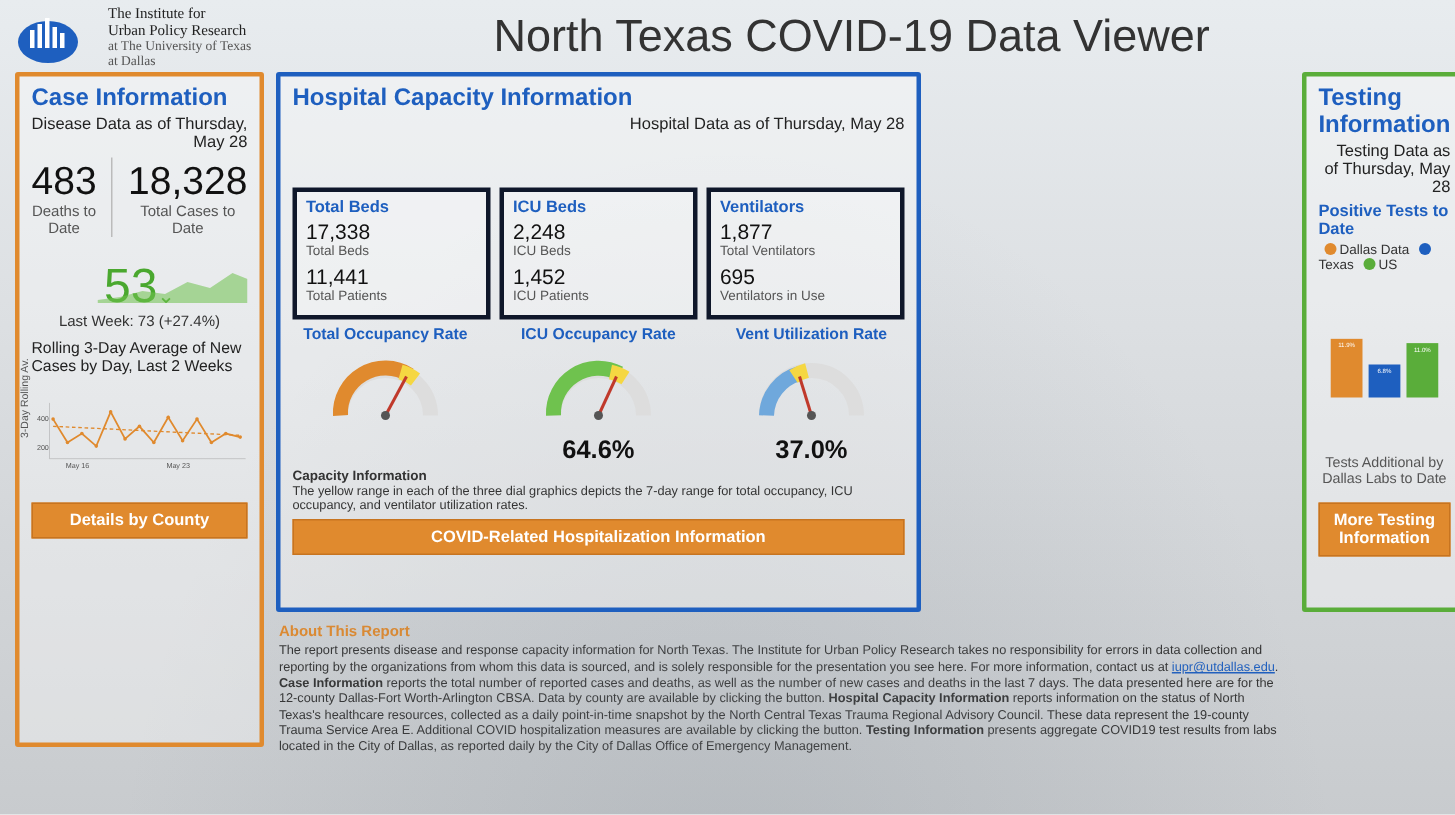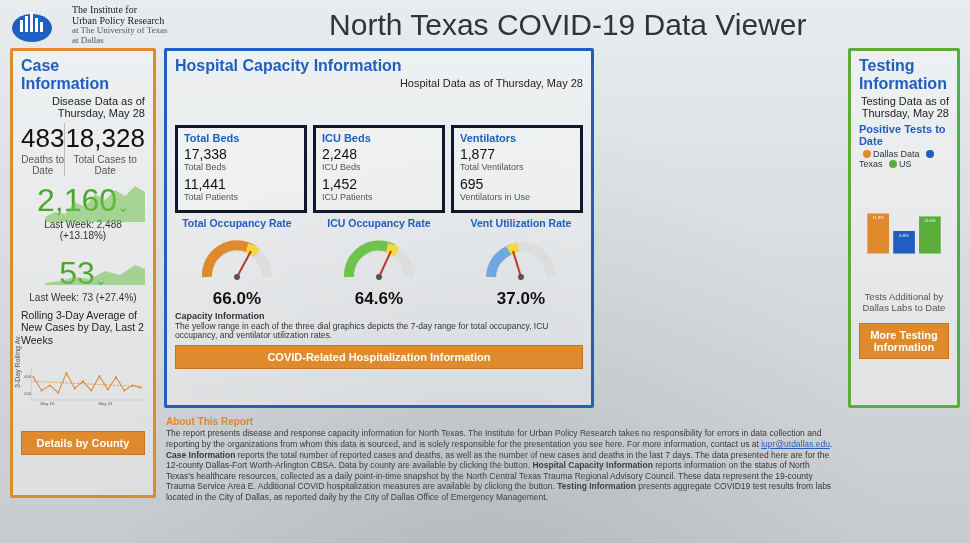--- a/index.html
+++ b/index.html
@@ -26,21 +26,21 @@
   .main { display:flex; gap:8px; padding:2px 10px 4px 10px; }
   .panel { background:rgba(255,255,255,0.35); border:3px solid; border-radius:2px; padding:6px 8px 8px 8px; position:relative; }
   .panel.orange { border-color:#e08a2e; width:258px; height:450px; }
   .panel.blue   { border-color:#1e5fbf; width:430px; height:360px; }
   .panel.green  { border-color:#5aad3a; width:236px; height:360px; }
   .col2 { display:flex; flex-direction:column; gap:6px; }
 
   .panel h2 { font-size:16px; font-weight:600; color:#1e5fbf; margin-bottom:2px; }
   .subhdr { font-size:11px; text-align:right; color:#222; margin-bottom:4px; }
 
-  .row { display:flex; }
+  .row { display:flex; gap:10px; }
   .stat { flex:1; text-align:center; }
   .stat .big { font-size:26px; color:#111; font-weight:400; }
   .stat .lbl { font-size:10px; color:#555; }
   .sep { width:1px; background:#bbb; }
 
   .green-stat { text-align:center; margin-top:6px; position:relative; }
   .green-stat .num { font-size:32px; color:#4aa82f; font-weight:400; }
   .green-stat .chev { color:#4aa82f; font-size:14px; vertical-align:middle; }
   .green-stat .sub { font-size:10px; color:#333; }
   .spark { position:absolute; right:0; top:0; width:100px; height:40px; opacity:0.55; }
@@ -115,27 +115,20 @@
         <div class="big">483</div>
         <div class="lbl">Deaths to Date</div>
       </div>
       <div class="sep"></div>
       <div class="stat">
         <div class="big">18,328</div>
         <div class="lbl">Total Cases to Date</div>
       </div>
     </div>
 
-    <div class="green-stat">
-      <svg class="spark" viewBox="0 0 100 40">
-          <path d="M0,35 L10,30 20,32 30,20 40,25 50,12 60,18 70,8 80,14 90,4 100,10 L100,40 0,40 Z" fill="#6fc24e"></path>
-        </svg>
-      <span class="num">2,160</span><span class="chev">⌄</span>
-      <div class="sub">Last Week: 2,488 (+13.18%)</div>
-    </div>
 
     <div class="green-stat" style="margin-top:14px">
       <svg class="spark2" viewBox="0 0 100 30">
           <path d="M0,28 L15,26 30,22 45,24 60,16 75,20 90,10 100,14 L100,30 0,30 Z" fill="#6fc24e"></path>
         </svg>
       <span class="num">53</span><span class="chev">⌄</span>
       <div class="sub">Last Week: 73 (+27.4%)</div>
     </div>
 
     <div class="chart-title">Rolling 3-Day Average of New Cases by Day, Last 2 Weeks</div>
@@ -202,21 +195,20 @@
       <div class="rate-row">
         <div class="rate">
           <div class="rt">Total Occupancy Rate</div>
           <svg class="gauge" viewBox="0 0 80 54">
               <path d="M10,46 A30,30 0 0 1 70,46" fill="none" stroke="#ddd" stroke-width="10"></path>
               <path d="M10,46 A30,30 0 0 1 56,19" fill="none" stroke="#e08a2e" stroke-width="10"></path>
               <path d="M50,17 A30,30 0 0 1 60,22" fill="none" stroke="#f5d742" stroke-width="10"></path>
               <line x1="40" y1="46" x2="54" y2="20" stroke="#c0392b" stroke-width="2"></line>
               <circle cx="40" cy="46" r="3" fill="#555"></circle>
             </svg>
-          <div class="pct">66.0%</div>
         </div>
         <div class="rate">
           <div class="rt">ICU Occupancy Rate</div>
           <svg class="gauge" viewBox="0 0 80 54">
               <path d="M10,46 A30,30 0 0 1 70,46" fill="none" stroke="#ddd" stroke-width="10"></path>
               <path d="M10,46 A30,30 0 0 1 54,18" fill="none" stroke="#6fc24e" stroke-width="10"></path>
               <path d="M48,17 A30,30 0 0 1 58,21" fill="none" stroke="#f5d742" stroke-width="10"></path>
               <line x1="40" y1="46" x2="52" y2="20" stroke="#c0392b" stroke-width="2"></line>
               <circle cx="40" cy="46" r="3" fill="#555"></circle>
             </svg>

